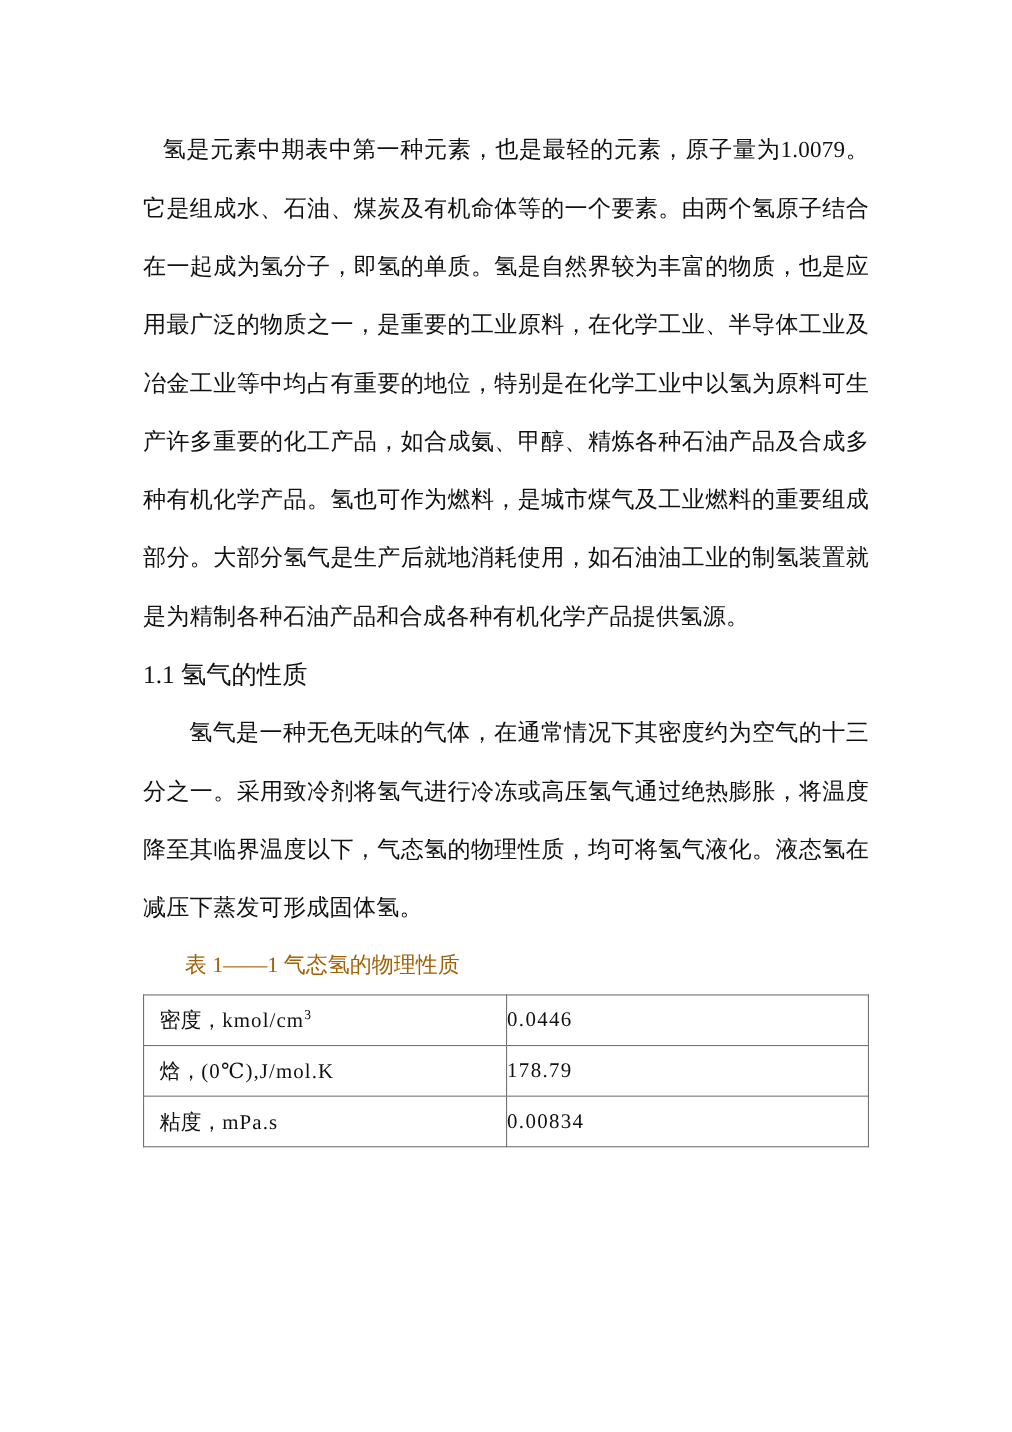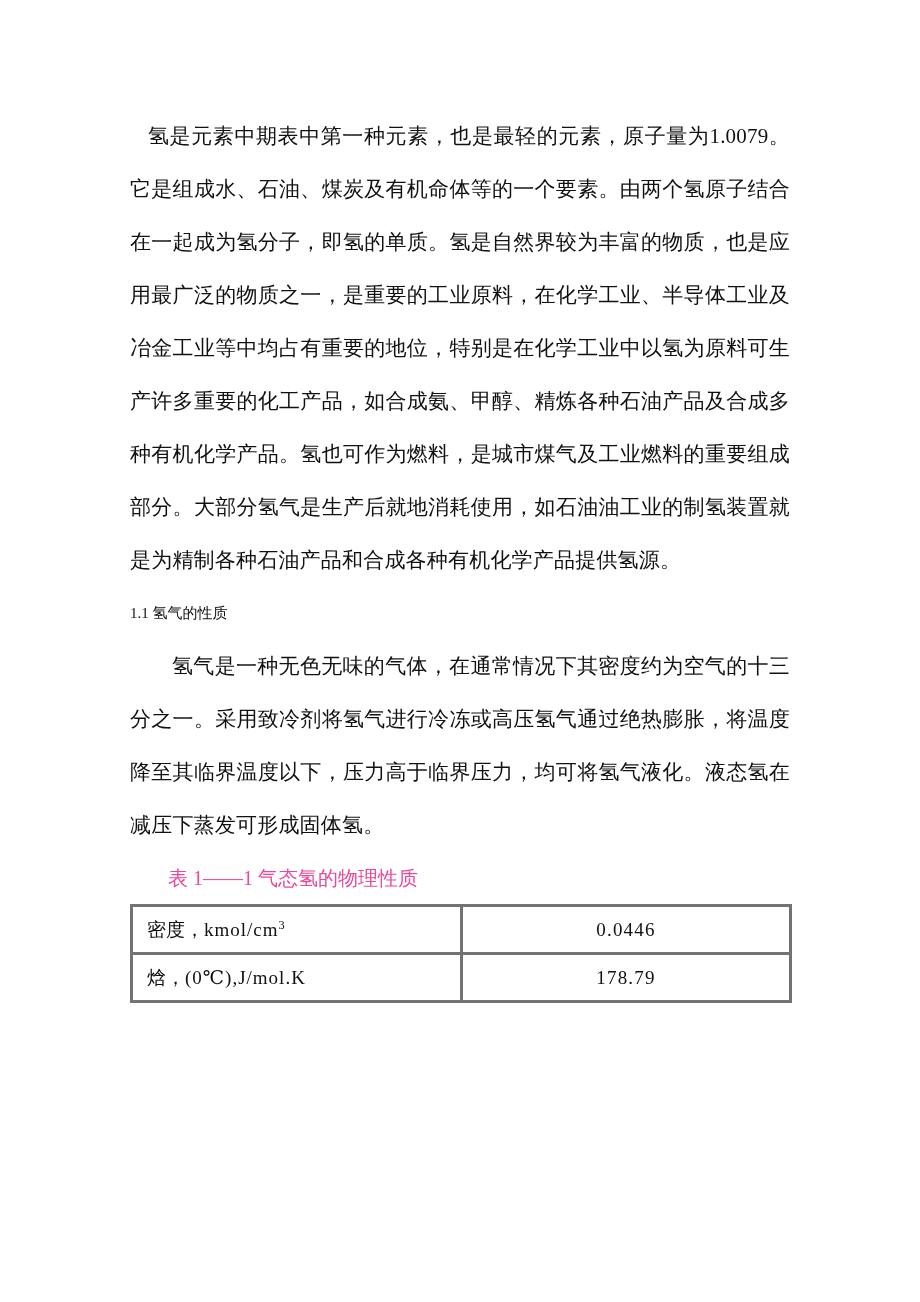--- a/index.html
+++ b/index.html
@@ -33,48 +33,48 @@
     color: #111111;
   }
   p.body-para.indent2 {
     text-indent: 18px;
   }
   p.body-para.indent-full {
     text-indent: 42px;
   }
   h2.section-heading {
     margin: 0;
-    font-size: 15px;
+    font-size: 23px;
     line-height: 53px;
     font-weight: normal;
     color: #111111;
   }
   .table-caption {
     font-size: 20px;
     line-height: 52px;
     margin: 0;
     padding-left: 38px;
-    color: #ec4899;
+    color: #a16207;
   }
   .prop-table {
     border-collapse: collapse;
     width: 659px;
     margin-left: 0px;
     table-layout: fixed;
   }
   .prop-table td {
-    border: 3px solid #737373;
+    border: 1px solid #737373;
     height: 45px;
     padding: 0 0 0 14px;
     font-size: 19px;
     vertical-align: middle;
     color: #111111;
   }
   .prop-table td.value-cell {
-    text-align: center;
+    text-align: left;
     padding: 0;
     letter-spacing: 1.2px;
   }
   .prop-table col.label-col { width: 330px; }
   .prop-table col.value-col { width: 329px; }
   .mono-unit {
     font-family: "Liberation Serif", "DejaVu Serif", serif;
     letter-spacing: 1px;
   }
   sup { font-size: 0.65em; vertical-align: super; }
@@ -83,38 +83,42 @@
 </head>
 <body>
 
 <div class="page">
   <div class="content">
 
     <p class="body-para indent2">氢是元素中期表中第一种元素，也是最轻的元素，原子量为1.0079。它是组成水、石油、煤炭及有机命体等的一个要素。由两个氢原子结合在一起成为氢分子，即氢的单质。氢是自然界较为丰富的物质，也是应用最广泛的物质之一，是重要的工业原料，在化学工业、半导体工业及冶金工业等中均占有重要的地位，特别是在化学工业中以氢为原料可生产许多重要的化工产品，如合成氨、甲醇、精炼各种石油产品及合成多种有机化学产品。氢也可作为燃料，是城市煤气及工业燃料的重要组成部分。大部分氢气是生产后就地消耗使用，如石油油工业的制氢装置就是为精制各种石油产品和合成各种有机化学产品提供氢源。</p>
 
     <h2 class="section-heading">1.1  氢气的性质</h2>
 
-    <p class="body-para indent-full">氢气是一种无色无味的气体，在通常情况下其密度约为空气的十三分之一。采用致冷剂将氢气进行冷冻或高压氢气通过绝热膨胀，将温度降至其临界温度以下，压力高于临界压力，均可将氢气液化。液态氢在减压下蒸发可形成固体氢。</p>
+    <p class="body-para indent-full">氢气是一种无色无味的气体，在通常情况下其密度约为空气的十三分之一。采用致冷剂将氢气进行冷冻或高压氢气通过绝热膨胀，将温度降至其临界温度以下，气态氢的物理性质，均可将氢气液化。液态氢在减压下蒸发可形成固体氢。</p>
 
     <p class="table-caption">表 1——1 气态氢的物理性质</p>
 
     <table class="prop-table">
       <colgroup>
         <col class="label-col">
         <col class="value-col">
       </colgroup>
       <tbody>
         <tr>
           <td><span>密度，</span><span class="mono-unit">kmol/cm</span><sup>3</sup></td>
           <td class="value-cell">0.0446</td>
         </tr>
         <tr>
           <td><span>焓，</span><span class="mono-unit">(0℃),J/mol.K</span><sup></sup></td>
           <td class="value-cell">178.79</td>
         </tr>
+        <tr>
+          <td><span>粘度，</span><span class="mono-unit">mPa.s</span><sup></sup></td>
+          <td class="value-cell">0.00834</td>
+        </tr>
       </tbody>
     </table>
 
     <div class="gap-after-table"></div>
 
 
   </div>
 </div>
 
 </body></html>

